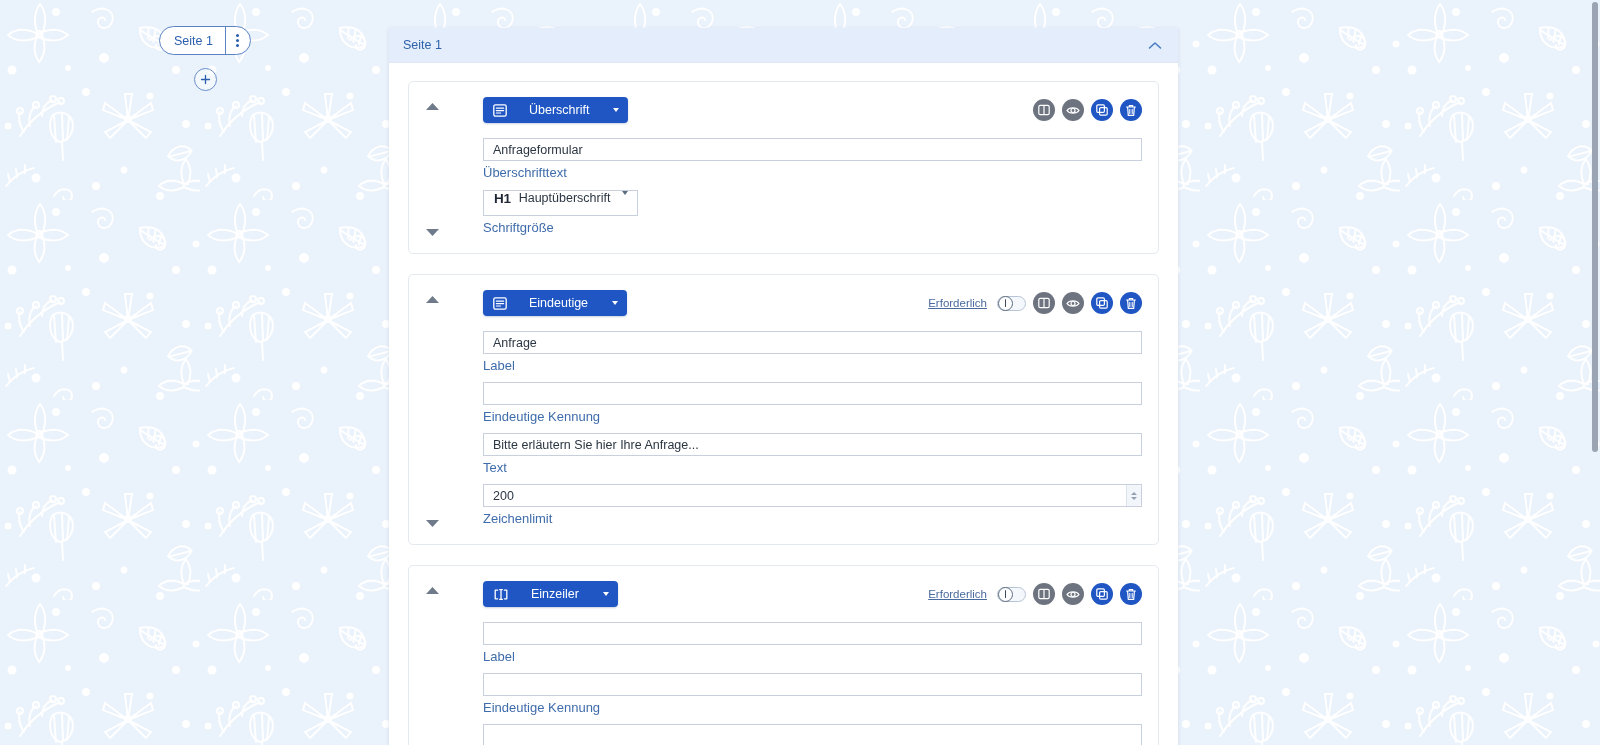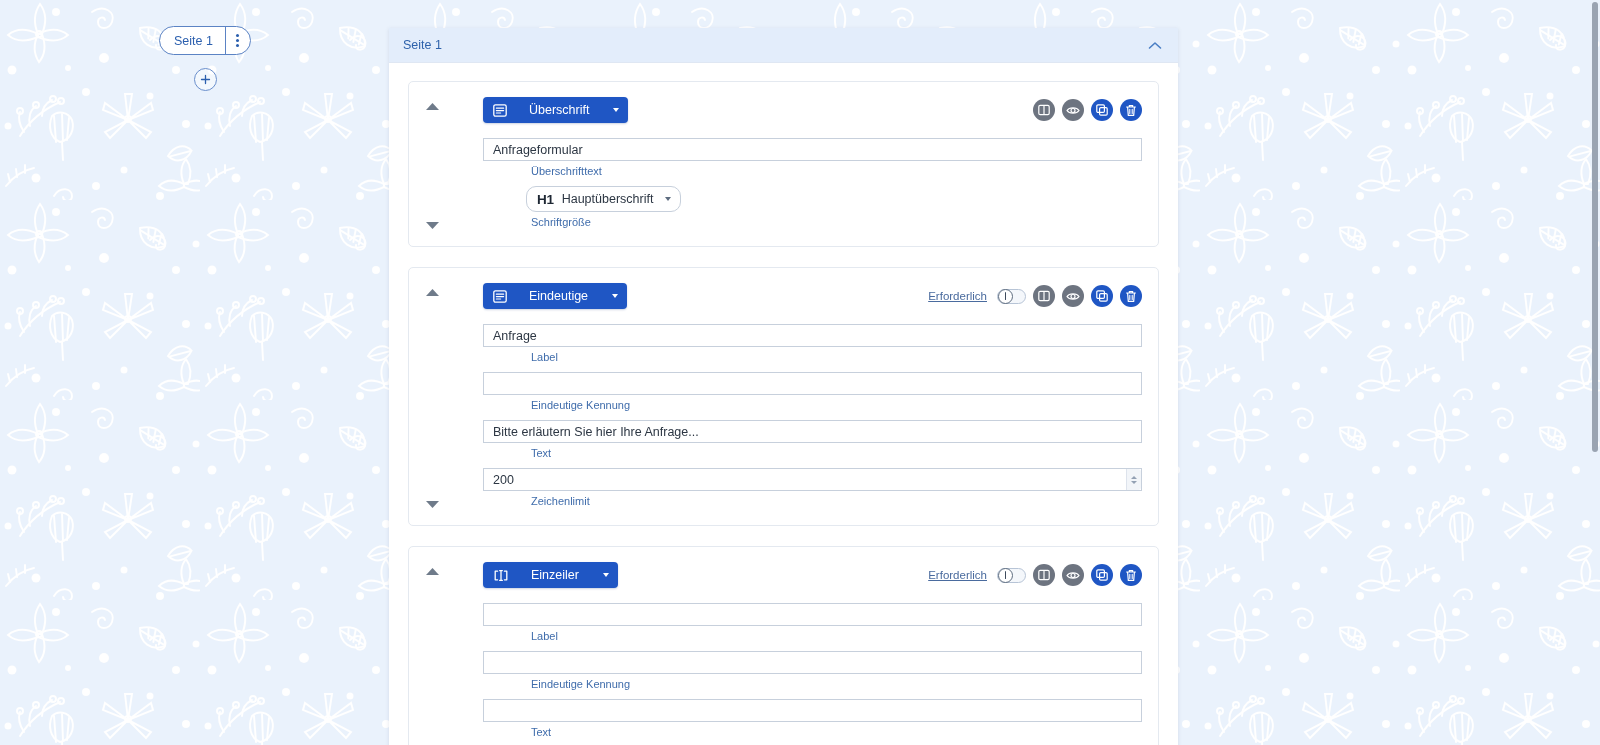--- a/index.html
+++ b/index.html
@@ -211,25 +211,24 @@
     border-radius: 0;
     background: #fff;
     font-size: 12.5px;
     color: #2c3643;
     padding: 0 9px;
     font-family: "Liberation Sans", sans-serif;
     outline: none;
     display: block;
   }
   .field-label {
-    font-size: 11px;
+    font-size: 13px;
     color: #3f6cab;
     margin-top: 4px;
     display: block;
-    margin-left: 48px;
   }
 
   .num-wrap { position: relative; }
   .num-wrap .spinner {
     position: absolute;
     right: 1px; top: 1px;
     width: 15px; height: 21px;
     background: #f2f5f9;
     border-left: 1px solid #dde3ec;
     border-radius: 0 3px 3px 0;
@@ -244,32 +243,31 @@
     width: 0; height: 0;
     border-left: 3px solid transparent;
     border-right: 3px solid transparent;
   }
   .spinner .sp-up { border-bottom: 3.5px solid #93a1b4; }
   .spinner .sp-dn { border-top: 3.5px solid #93a1b4; }
 
   
   .select-btn {
     display: inline-flex;
-    align-items: center;
+    align-items: flex-start;
     gap: 8px;
     height: 26px;
     border: 1px solid #c7d0dc;
-    border-radius: 10px;
+    border-radius: 0;
     background: #fff;
     padding: 0 9px 0 10px;
     font-size: 12.5px;
     color: #2c3643;
     cursor: pointer;
     white-space: nowrap;
-    margin-left: 43px;
   }
   .select-btn .sel-badge {
     font-size: 13.5px;
     font-weight: bold;
     color: #1e2733;
     letter-spacing: -0.3px;
   }
   .select-btn .sel-caret {
     width: 0; height: 0;
     border-left: 3.5px solid transparent;

